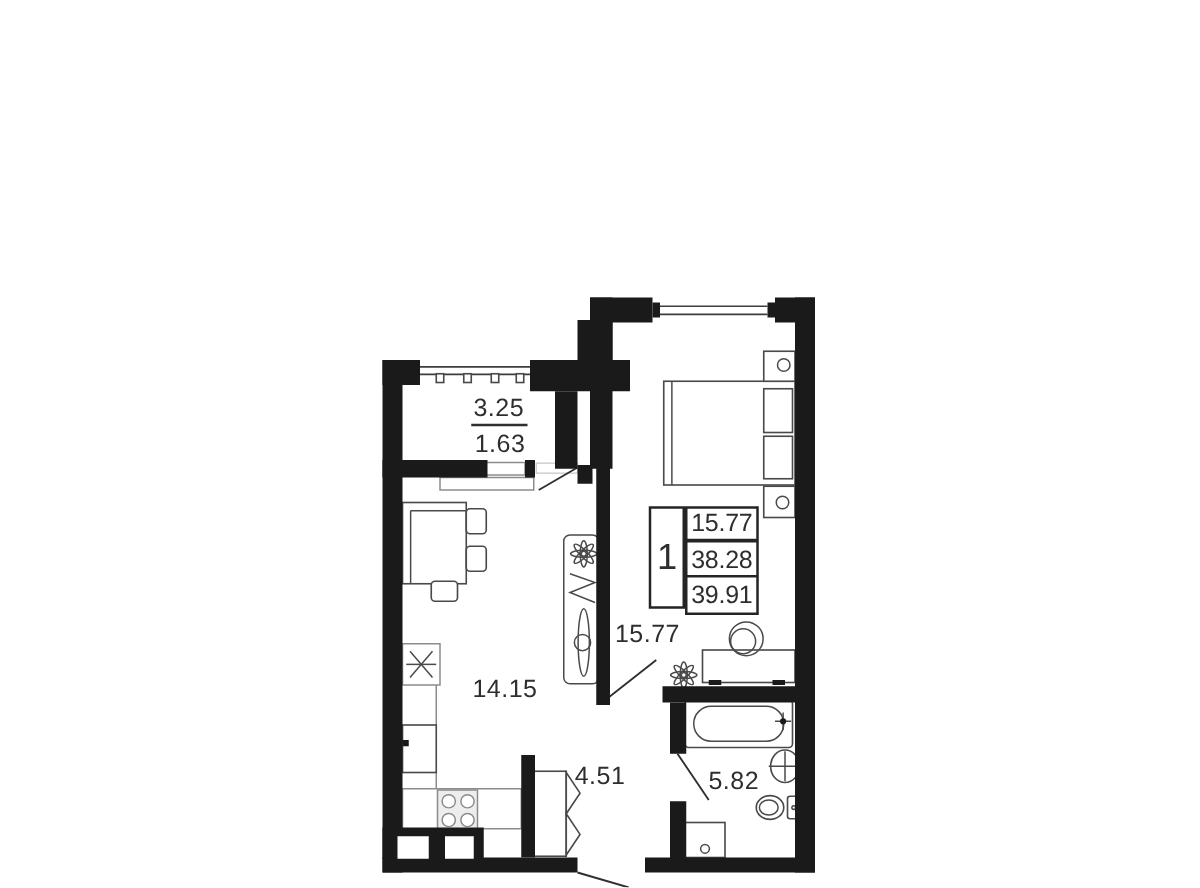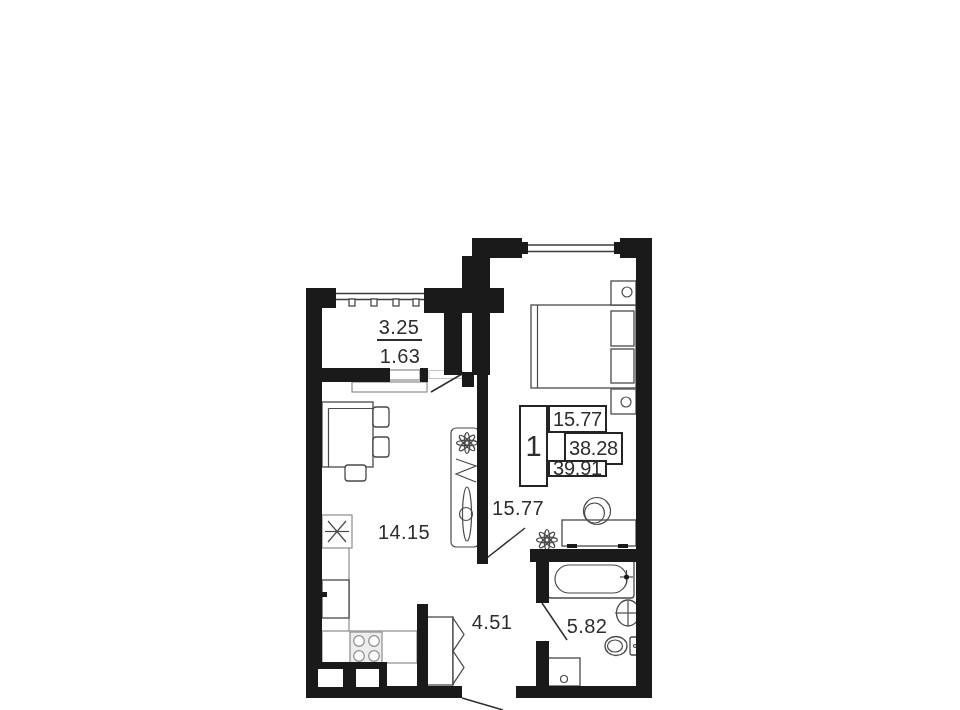--- a/index.html
+++ b/index.html
@@ -196,23 +196,23 @@
   <div class="wall" style="left:536px;top:562px;width:13px;height:41px;"></div>
   <div class="wall" style="left:536px;top:641px;width:13px;height:46px;"></div>
   <div class="wall" style="left:417px;top:604px;width:11px;height:82px;"></div>
   <div class="wall" style="left:306px;top:662px;width:81px;height:25px;"></div>
   <div class="cut" style="left:318px;top:669px;width:25px;height:18px;"></div>
   <div class="cut" style="left:356px;top:669px;width:23px;height:18px;"></div>
 
   <div class="lbl" style="left:399px;top:327px;text-align:right;">3.25</div>
   <div class="fracline" style="left:377px;top:339px;width:45px;"></div>
   <div class="lbl" style="left:400px;top:356px;">1.63</div>
-  <div class="lbl" style="left:404px;top:532px;">14.15</div>
+  <div class="lbl" style="left:404px;top:552px;">14.15</div>
   <div class="lbl" style="left:518px;top:508px;">15.77</div>
-  <div class="lbl" style="left:480px;top:622px;margin-left:12px;">4.51</div>
+  <div class="lbl" style="left:480px;top:622px;">4.51</div>
   <div class="lbl" style="left:587px;top:626px;">5.82</div>
 
   <div class="legend-cell rooms" style="left:519px;top:405px;width:29px;height:82px;">1</div>
   <div class="legend-cell" style="left:548px;top:405px;width:59px;height:28px;">15.77</div>
-  <div class="legend-cell bold" style="left:564px;top:432px;width:59px;height:33px;">38.28</div>
-  <div class="legend-cell bold" style="left:548px;top:460px;width:59px;height:17px;">39.91</div>
+  <div class="legend-cell bold" style="left:548px;top:432px;width:59px;height:33px;">38.28</div>
+  <div class="legend-cell bold" style="left:548px;top:460px;width:59px;height:32px;">39.91</div>
 
 </div>
 
 </body></html>

